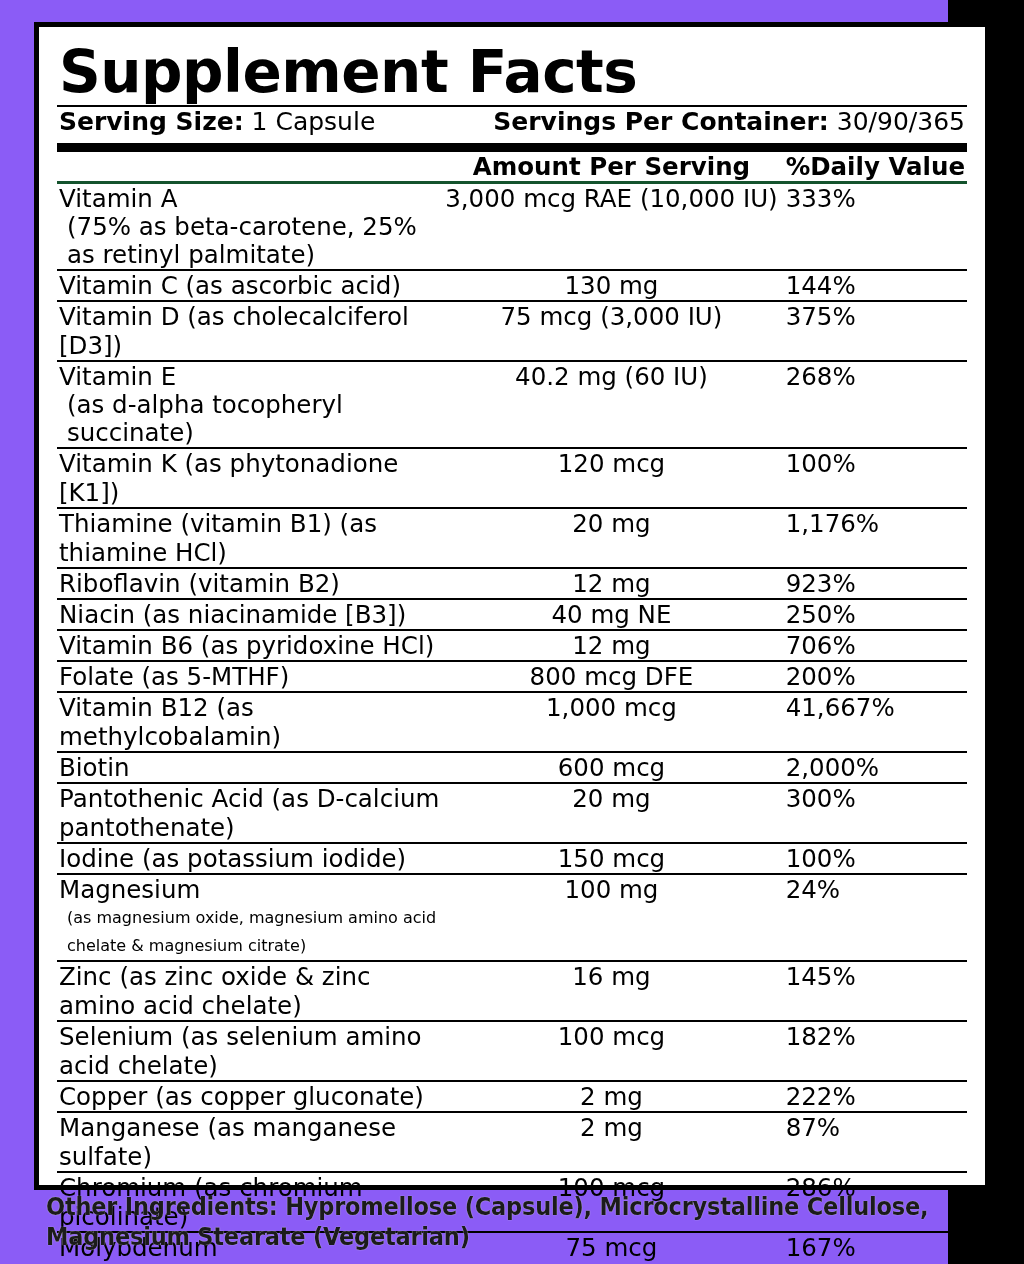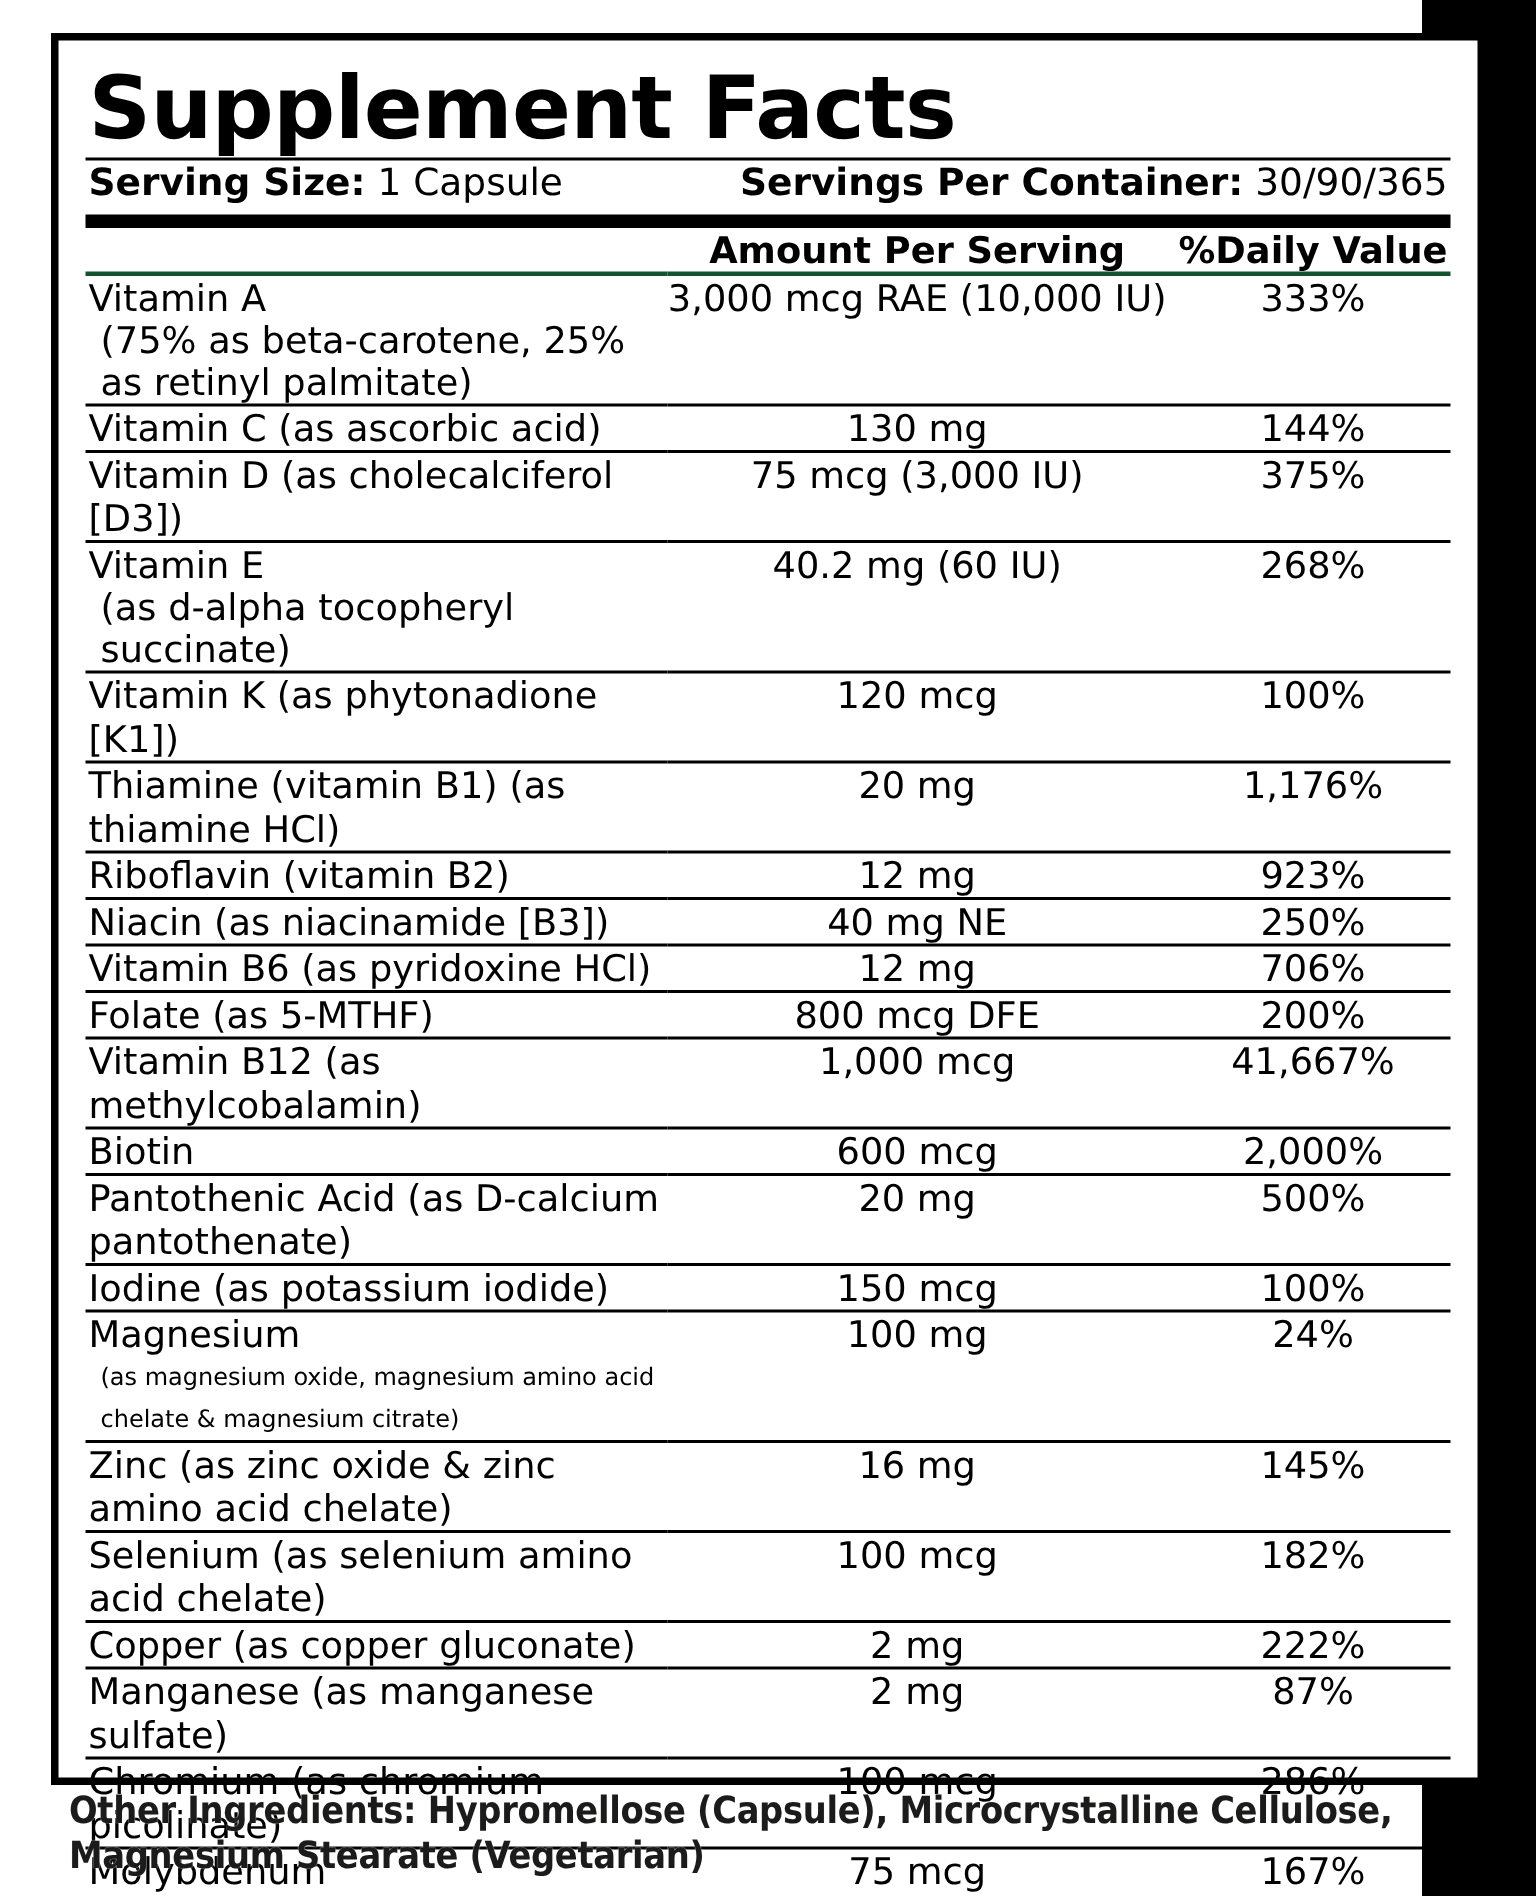--- a/index.html
+++ b/index.html
@@ -12,21 +12,21 @@
     width: 1024px;
     height: 1264px;
     font-family: "DejaVu Sans", sans-serif;
     overflow: hidden;
   }
 
   .page {
     position: relative;
     width: 948px;
     height: 1264px;
-    background: #ffffff;
+    background: #8b5cf6;
   }
 
   
   .panel {
     position: absolute;
     left: 34px;
     top: 22px;
     width: 956px;
     height: 1168px;
     background: #ffffff;
@@ -95,21 +95,21 @@
     padding-left: 2px !important;
     width: 54%;
   }
   .c-amount {
     text-align: center;
     white-space: nowrap;
     padding-right: 8px !important;
     width: 27%;
   }
   .c-dv {
-    text-align: center;
+    text-align: left;
     white-space: nowrap;
     width: 19%;
     padding-right: 2px !important;
   }
   .sub {
     display: block;
     padding-left: 8px;
     font-size: 24.5px;
     line-height: 28px;
   }
@@ -263,21 +263,21 @@
           </td>
           <td class="c-amount">600 mcg</td>
           <td class="c-dv">2,000%</td>
         </tr>
 
         <tr class="nutrient-row">
           <td class="c-name">
             <span class="name-line">Pantothenic Acid (as D-calcium pantothenate)</span>
           </td>
           <td class="c-amount">20 mg</td>
-          <td class="c-dv">500%</td>
+          <td class="c-dv">300%</td>
         </tr>
 
         <tr class="nutrient-row">
           <td class="c-name">
             <span class="name-line">Iodine (as potassium iodide)</span>
           </td>
           <td class="c-amount">150 mcg</td>
           <td class="c-dv">100%</td>
         </tr>
 

